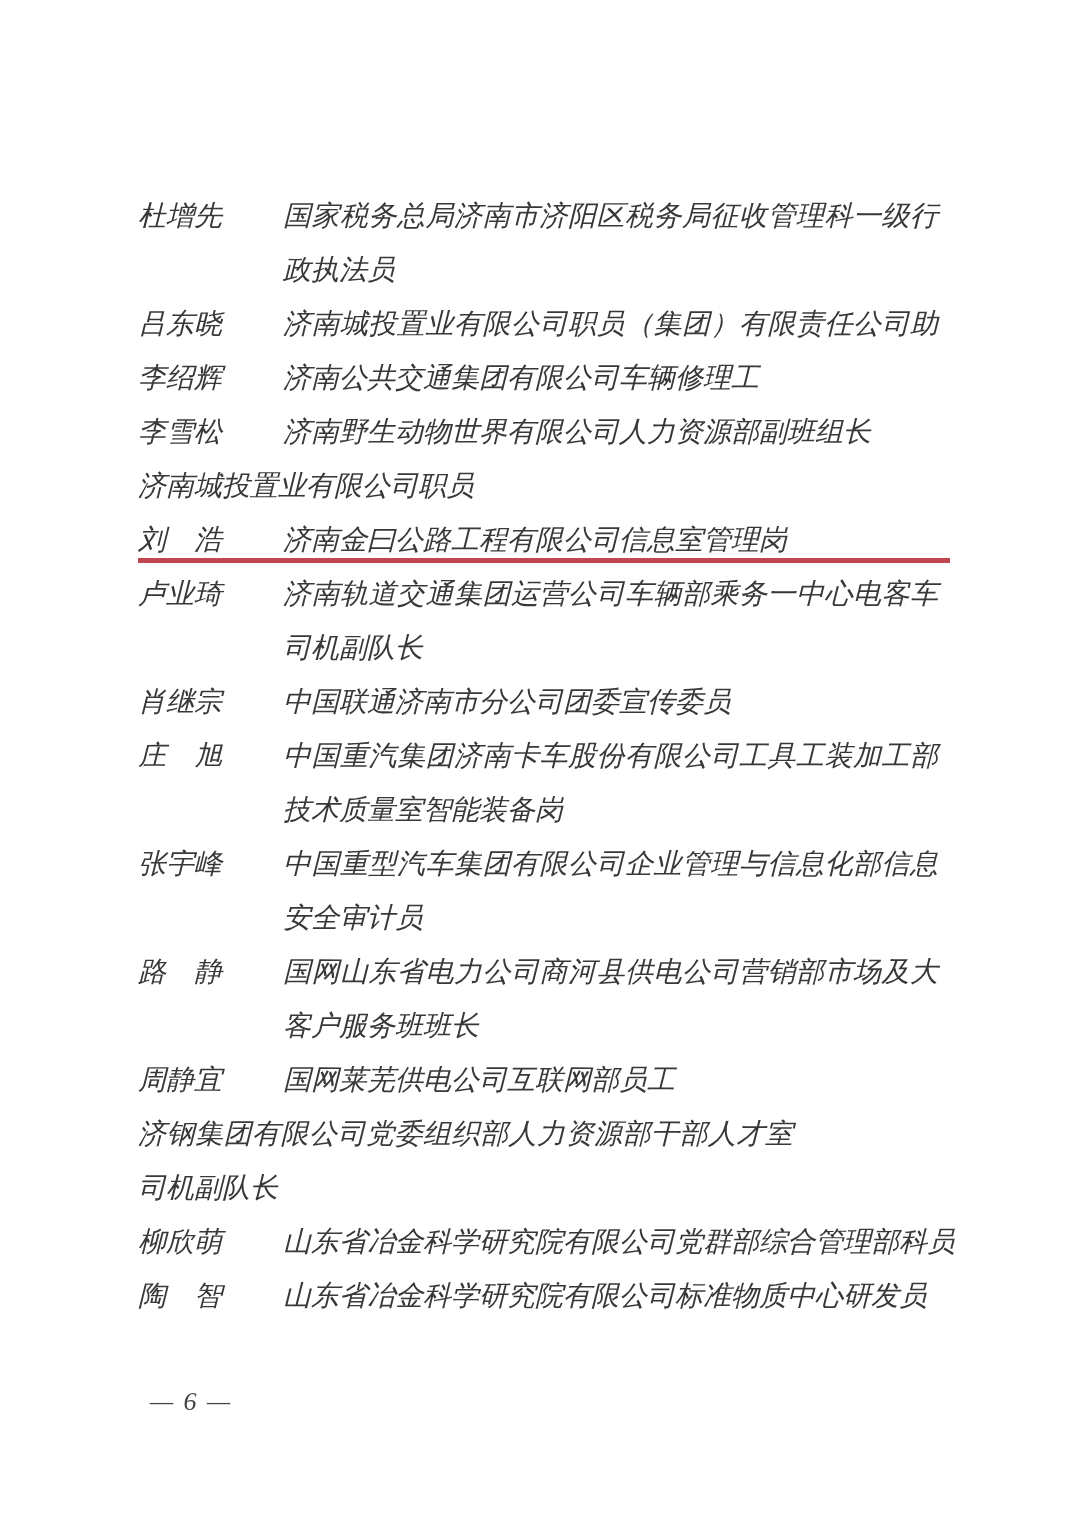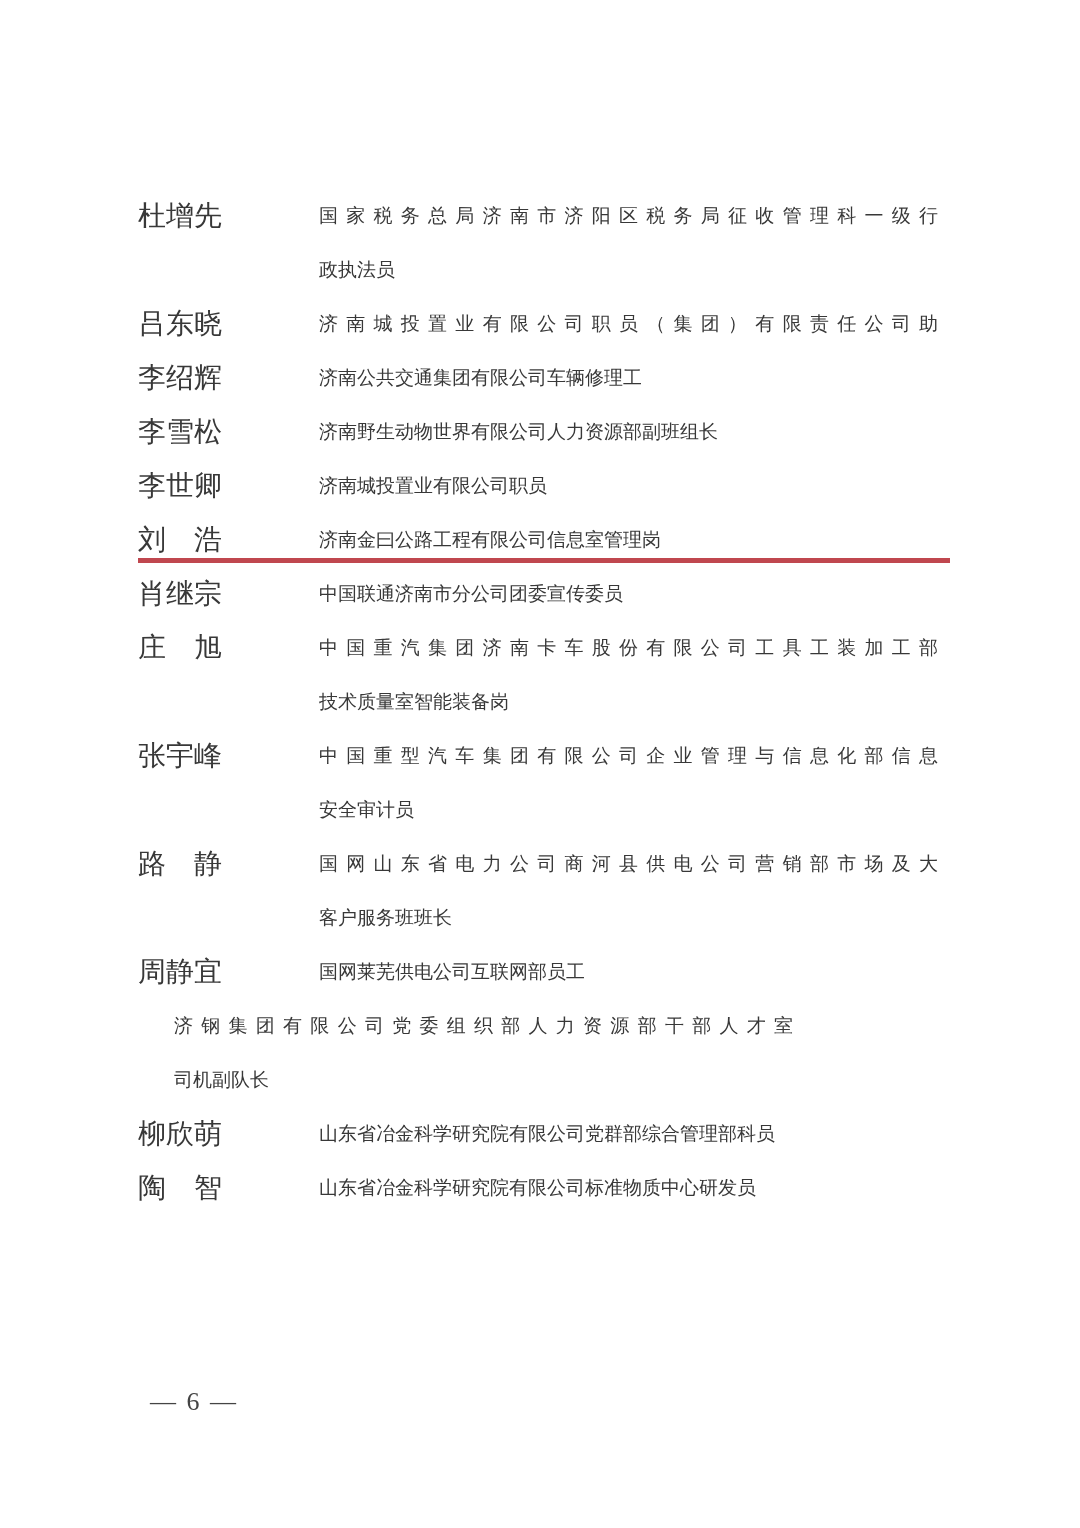--- a/index.html
+++ b/index.html
@@ -8,20 +8,21 @@
     background: #ffffff;
   }
   .page {
     position: relative;
     width: 1080px;
     height: 1528px;
     background: #ffffff;
     overflow: hidden;
     font-family: "Liberation Serif", "DejaVu Serif", serif;
     color: #383838;
+    font-style: italic;
   }
   .content {
     position: absolute;
     left: 138px;
     top: 189px;
     width: 800px;
   }
   .entry {
     position: relative;
     display: flex;
@@ -32,24 +33,23 @@
     width: 145px;
     font-size: 28px;
     line-height: 54px;
     white-space: nowrap;
   }
   .entry .desc {
     flex: 0 0 655px;
     width: 655px;
   }
   .desc-line {
-    font-size: 19px;
+    font-size: 28px;
     line-height: 54px;
     white-space: nowrap;
-    margin-left: 36px;
   }
   .desc-line.full {
     text-align: justify;
     text-align-last: justify;
   }
   .entry.underlined::after {
     content: "";
     position: absolute;
     left: 0;
     right: -12px;
@@ -96,33 +96,39 @@
   </div>
 
   <div class="entry">
     <div class="name">李雪松</div>
     <div class="desc">
           <div class="desc-line">济南野生动物世界有限公司人力资源部副班组长</div>
         </div>
   </div>
 
   <div class="entry">
-    <div class="name">李世卿</div>
     <div class="desc">
           <div class="desc-line">济南城投置业有限公司职员</div>
         </div>
   </div>
 
   <div class="entry underlined">
     <div class="name">刘　浩</div>
     <div class="desc">
           <div class="desc-line">济南金曰公路工程有限公司信息室管理岗</div>
         </div>
   </div>
 
+  <div class="entry">
+    <div class="name">卢业琦</div>
+    <div class="desc">
+          <div class="desc-line full">济南轨道交通集团运营公司车辆部乘务一中心电客车</div>
+          <div class="desc-line">司机副队长</div>
+        </div>
+  </div>
 
   <div class="entry">
     <div class="name">肖继宗</div>
     <div class="desc">
           <div class="desc-line">中国联通济南市分公司团委宣传委员</div>
         </div>
   </div>
 
   <div class="entry">
     <div class="name">庄　旭</div>

